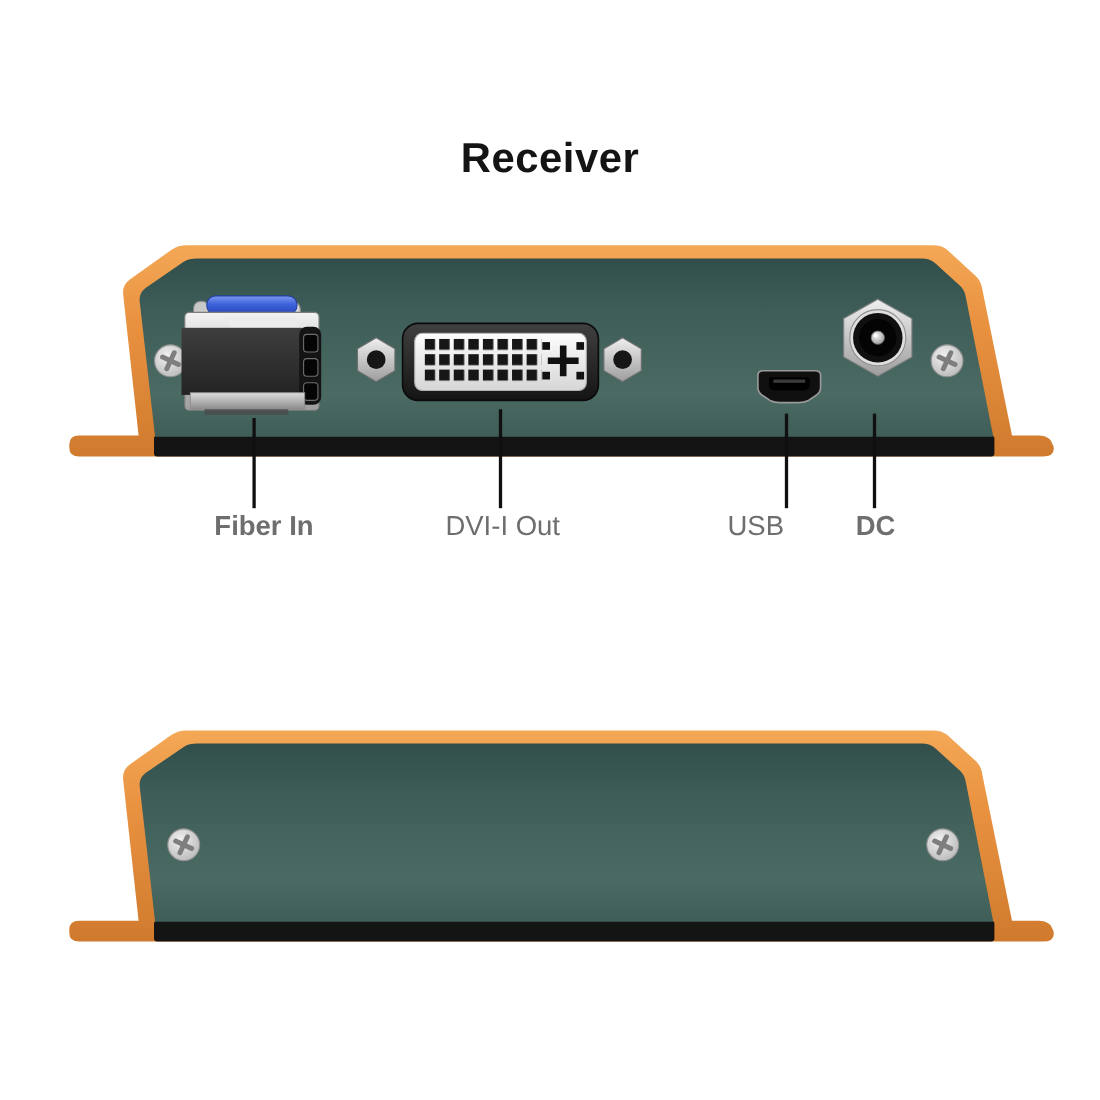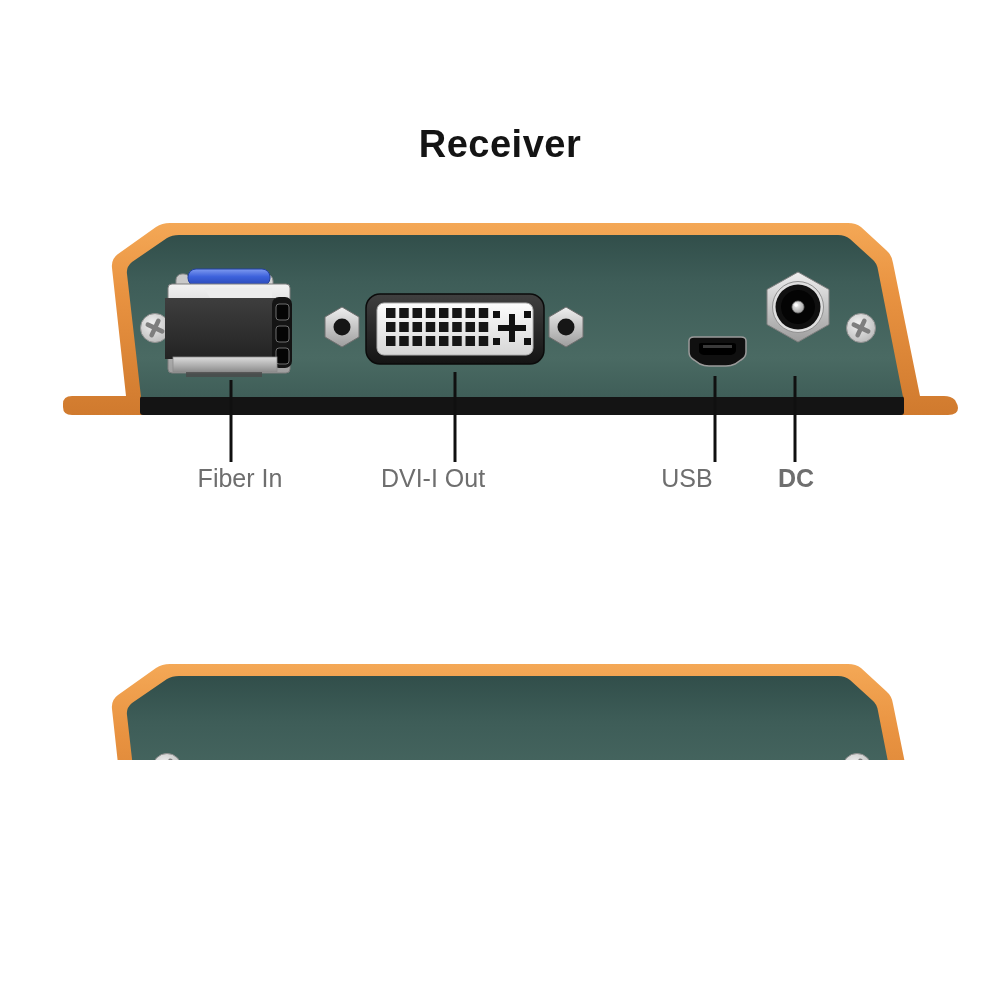--- a/index.html
+++ b/index.html
@@ -1,32 +1,32 @@
 <!DOCTYPE html>
 <html style="--background: #FFFFFF; --title-black: #141414; --label-gray: #6E6E6E; --callout-black: #101010; --chassis-orange: #E8913E; --panel-teal: #43635D; --fiber-latch-blue: #3D62DC; --metal-silver: #C6C6C6; --connector-black: #1A1A1A; --dvi-face-white: #F2F2F2;"><head>
 <meta charset="utf-8">
 <style>
   html,body{margin:0;padding:0;}
   .canvas{
-    position:relative;width:1000px;height:760px;overflow:hidden;
+    position:relative;width:1000px;height:1000px;overflow:hidden;
     background:var(--background,#fff);
     font-family:"Liberation Sans",sans-serif;
   }
   .title{
     position:absolute;top:123px;left:0;right:0;margin:0;
     text-align:center;font-size:38px;font-weight:bold;
     color:var(--title-black,#141414);letter-spacing:.5px;
   }
   .scene{position:absolute;left:0;top:0;width:1000px;height:1000px;display:block;}
   .port-label{
     position:absolute;top:464px;transform:translateX(-50%);
     font-size:25px;color:var(--label-gray,#6e6e6e);white-space:nowrap;
   }
-  .lbl-fiber{left:240px;}
-  .lbl-dvi{left:433px;}
+  .lbl-fiber{left:240px;font-weight:bold;}
+  .lbl-dvi{left:457px;}
   .lbl-usb{left:687px;}
   .lbl-dc{left:796px;font-weight:bold;}
 </style>
 </head>
 <body>
 
 <div class="canvas">
 
   <h1 class="title">Receiver</h1>
 

